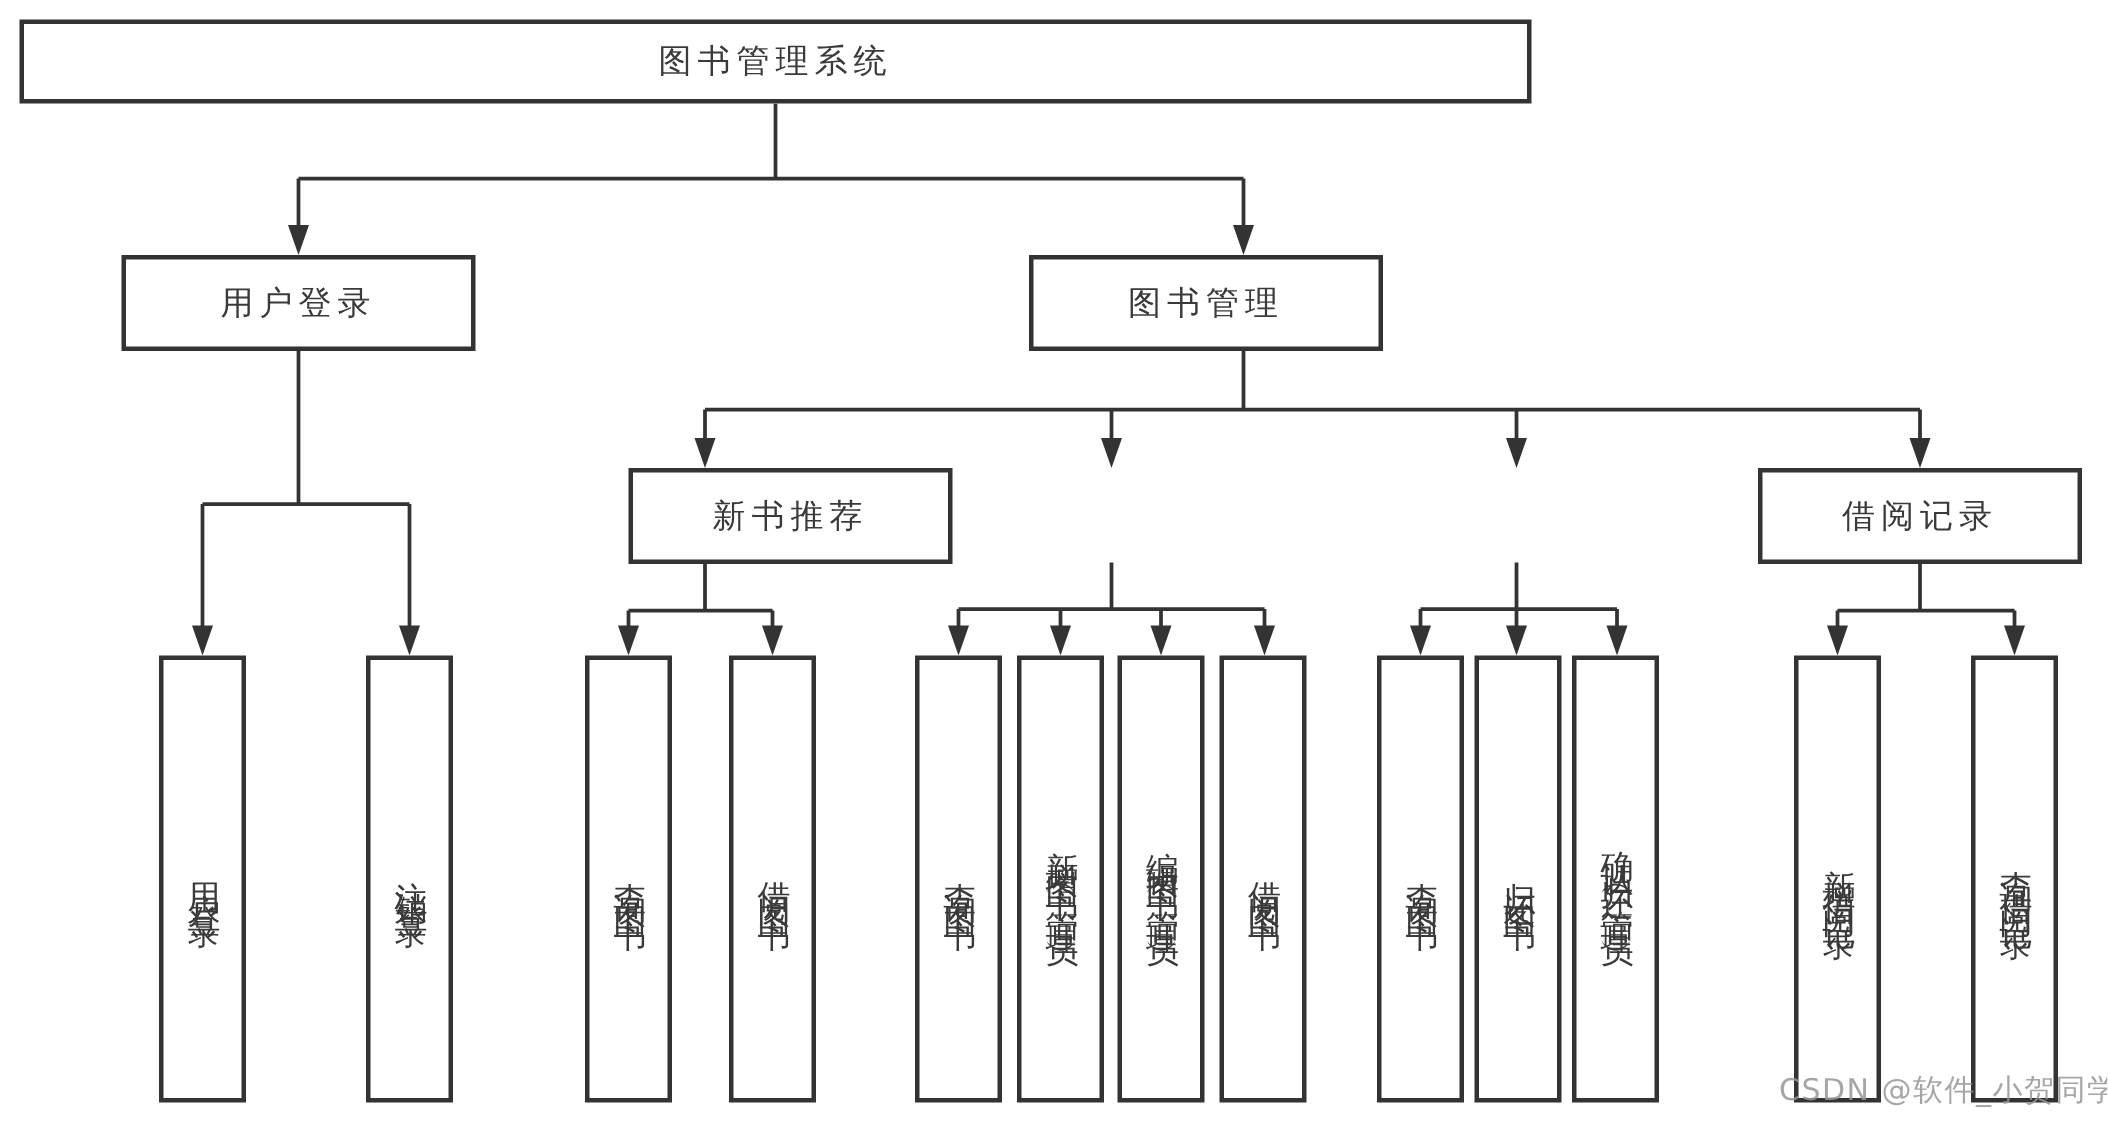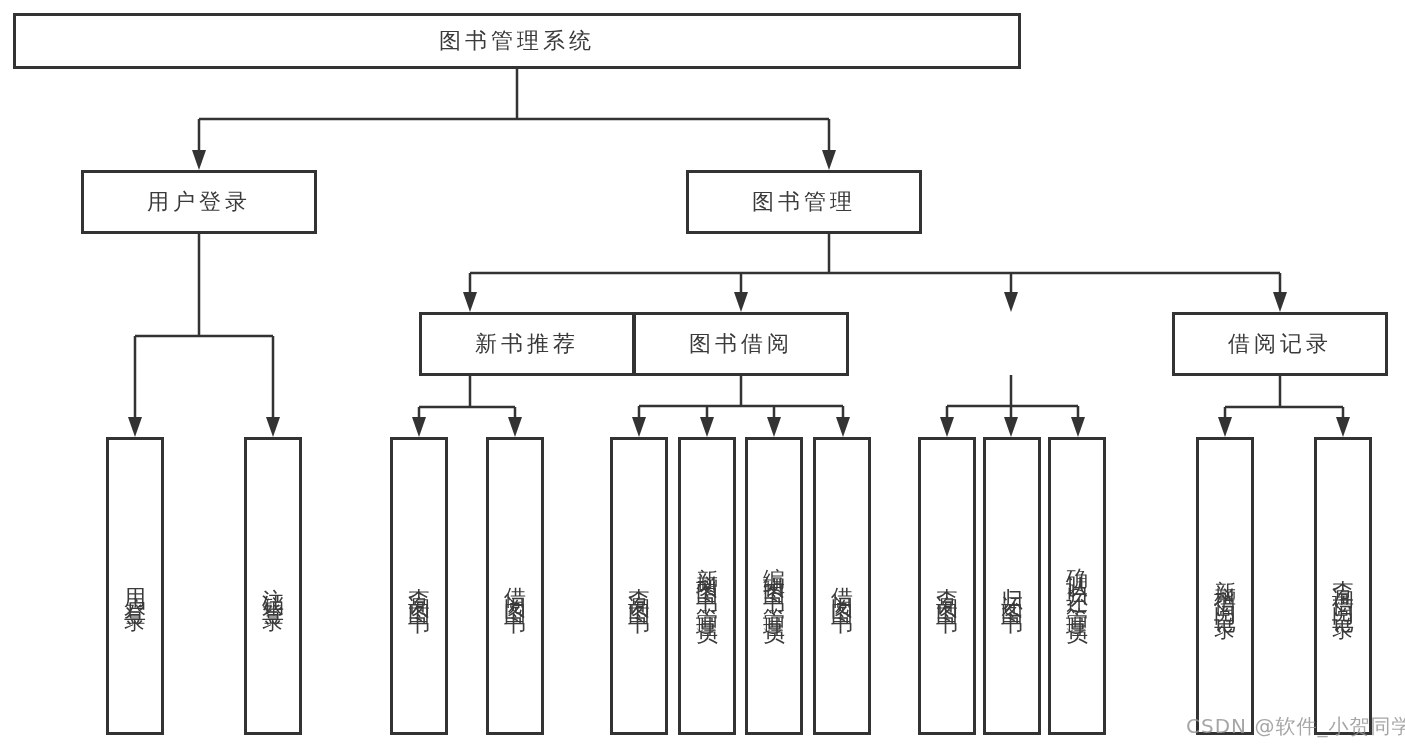--- a/index.html
+++ b/index.html
@@ -124,21 +124,20 @@
       <polygon points="1336,417 1350,417 1343,437"></polygon>
     </g>
   </svg>
 
   <div class="node h-node node-root">图书管理系统</div>
 
   <div class="node h-node node-l2-a">用户登录</div>
   <div class="node h-node node-l2-b">图书管理</div>
 
   <div class="node h-node node-l3 node-l3-a">新书推荐</div>
-  <div class="node h-node node-l3 node-l3-b">图书借阅</div>
   <div class="node h-node node-l3 node-l3-d">借阅记录</div>
 
   <div class="node v-node leaf leaf-1">用户登录</div>
   <div class="node v-node leaf leaf-2">注销登录</div>
 
   <div class="node v-node leaf leaf-3">查询图书</div>
   <div class="node v-node leaf leaf-4">借阅图书</div>
 
   <div class="node v-node leaf leaf-5">查询图书</div>
   <div class="node v-node leaf leaf-6">新增图书（管理员）</div>

